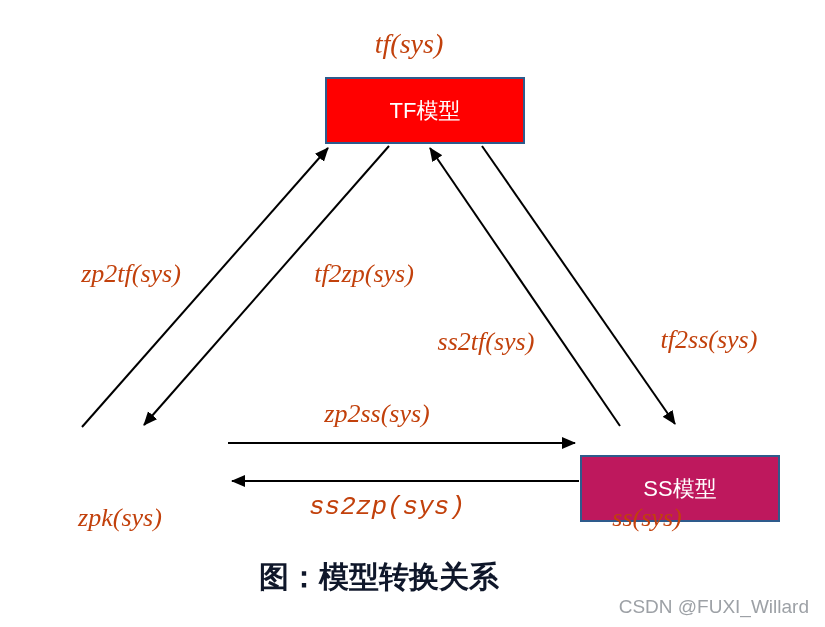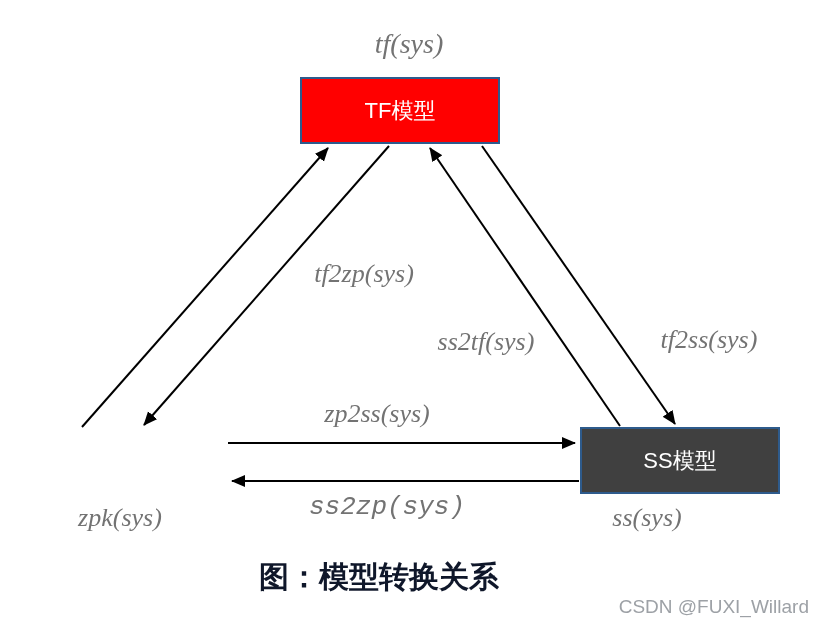--- a/index.html
+++ b/index.html
@@ -41,21 +41,21 @@
   }
   .node-tf  { left: 300px; top: 77px; }
   .node-zpk { left: 27px;  top: 428px; }
   .node-ss  { left: 580px; top: 427px; }
   .mathlabel {
     position: absolute;
     transform: translate(-50%, -50%);
     font-family: "Liberation Serif", serif;
     font-style: italic;
     font-size: 26px;
-    color: #737373;
+    color: #c2410c;
     white-space: nowrap;
   }
   .lbl-tf-func   { left: 409px; top: 44px;  font-size: 28px; }
   .lbl-zpk-func  { left: 120px; top: 518px; }
   .lbl-ss-func   { left: 647px; top: 518px; }
   .lbl-zp2tf     { left: 131px; top: 274px; }
   .lbl-tf2zp     { left: 364px; top: 274px; }
   .lbl-ss2tf     { left: 486px; top: 342px; }
   .lbl-tf2ss     { left: 709px; top: 340px; }
   .lbl-zp2ss     { left: 377px; top: 414px; }
@@ -93,31 +93,32 @@
       </marker>
     </defs>
     <line x1="82" y1="427" x2="328" y2="148" marker-end="url(#ah)"></line>
     <line x1="389" y1="146" x2="144" y2="425" marker-end="url(#ah)"></line>
     <line x1="620" y1="426" x2="430" y2="148" marker-end="url(#ah)"></line>
     <line x1="482" y1="146" x2="675" y2="424" marker-end="url(#ah)"></line>
     <line x1="228" y1="443" x2="575" y2="443" marker-end="url(#ah)"></line>
     <line x1="579" y1="481" x2="232" y2="481" marker-end="url(#ah)"></line>
   </svg>
 
-  <div class="node node-tf" style="background: rgb(255, 0, 0);">
+  <div class="node node-tf" style="background: rgb(255, 0, 0); margin-left: 25px;">
     <span>TF模型</span>
   </div>
-  <div class="node node-ss" style="background: #404040;">
+  <div class="node node-ss" style="background: #be185d; margin-top: 28px;">
     <span>SS模型</span>
   </div>
 
   <div class="mathlabel lbl-tf-func">tf(sys)</div>
   <div class="mathlabel lbl-zpk-func">zpk(sys)</div>
   <div class="mathlabel lbl-ss-func">ss(sys)</div>
 
+  <div class="mathlabel lbl-zp2tf">zp2tf(sys)</div>
   <div class="mathlabel lbl-tf2zp">tf2zp(sys)</div>
   <div class="mathlabel lbl-ss2tf">ss2tf(sys)</div>
   <div class="mathlabel lbl-tf2ss">tf2ss(sys)</div>
   <div class="mathlabel lbl-zp2ss">zp2ss(sys)</div>
   <div class="mathlabel lbl-ss2zp">ss2zp(sys)</div>
 
   <div class="caption">图：模型转换关系</div>
   <div class="watermark">CSDN @FUXI_Willard</div>
 
 </div>

